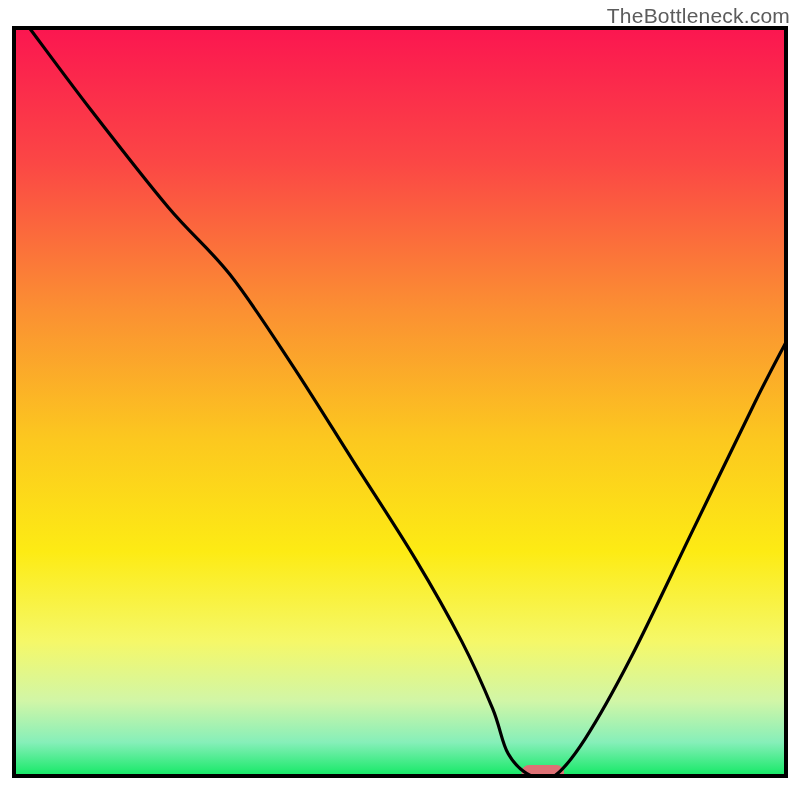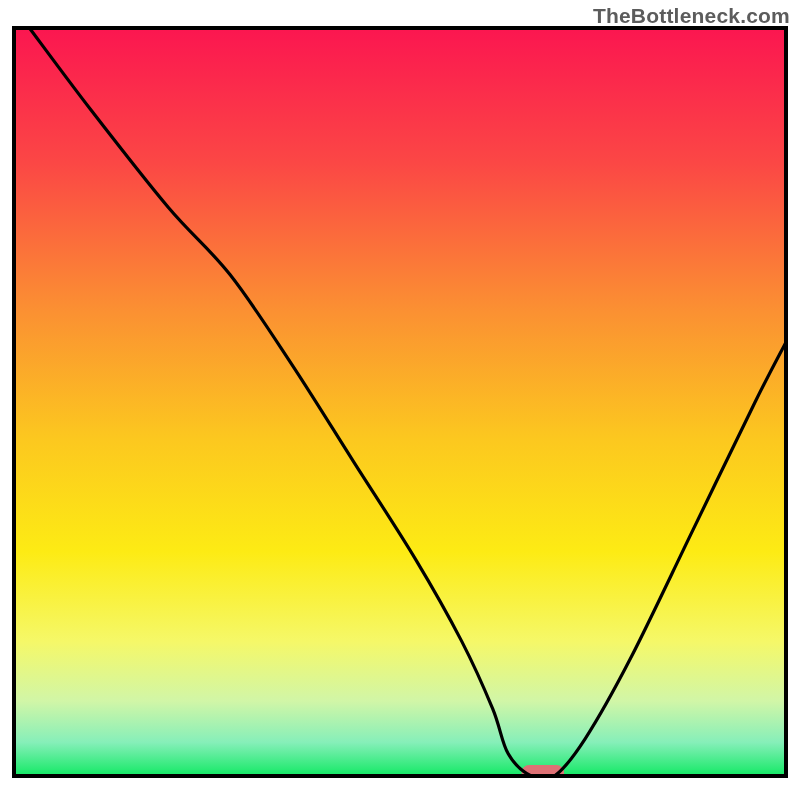--- a/index.html
+++ b/index.html
@@ -17,21 +17,21 @@
     top: 0;
     width: 800px;
     height: 800px;
   }
   .watermark {
     position: absolute;
     top: 4px;
     right: 10px;
     color: #5c5c5c;
     font-size: 21px;
-    font-weight: 700;
+    font-weight: 400;
     letter-spacing: 0.2px;
     user-select: none;
     margin-left: 8px;
   }
   svg {
     display: block;
   }
 </style>
 </head>
 <body>

